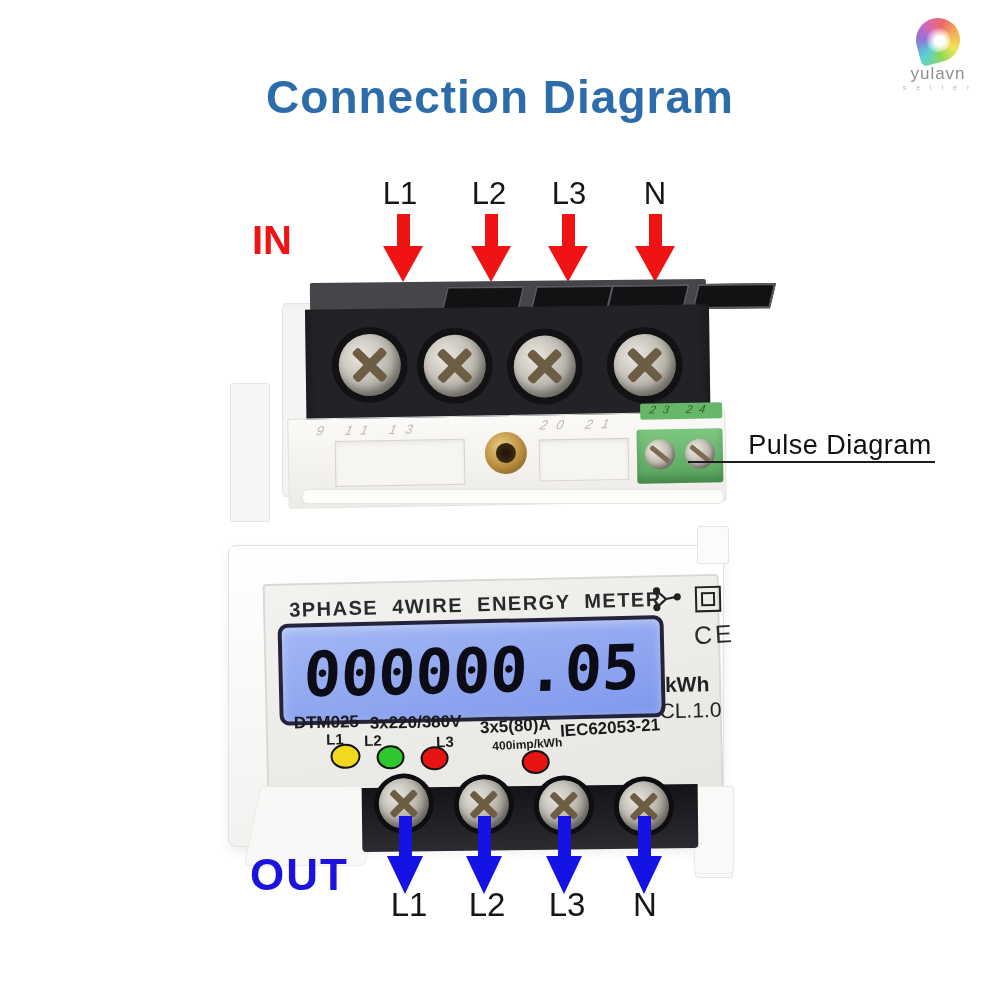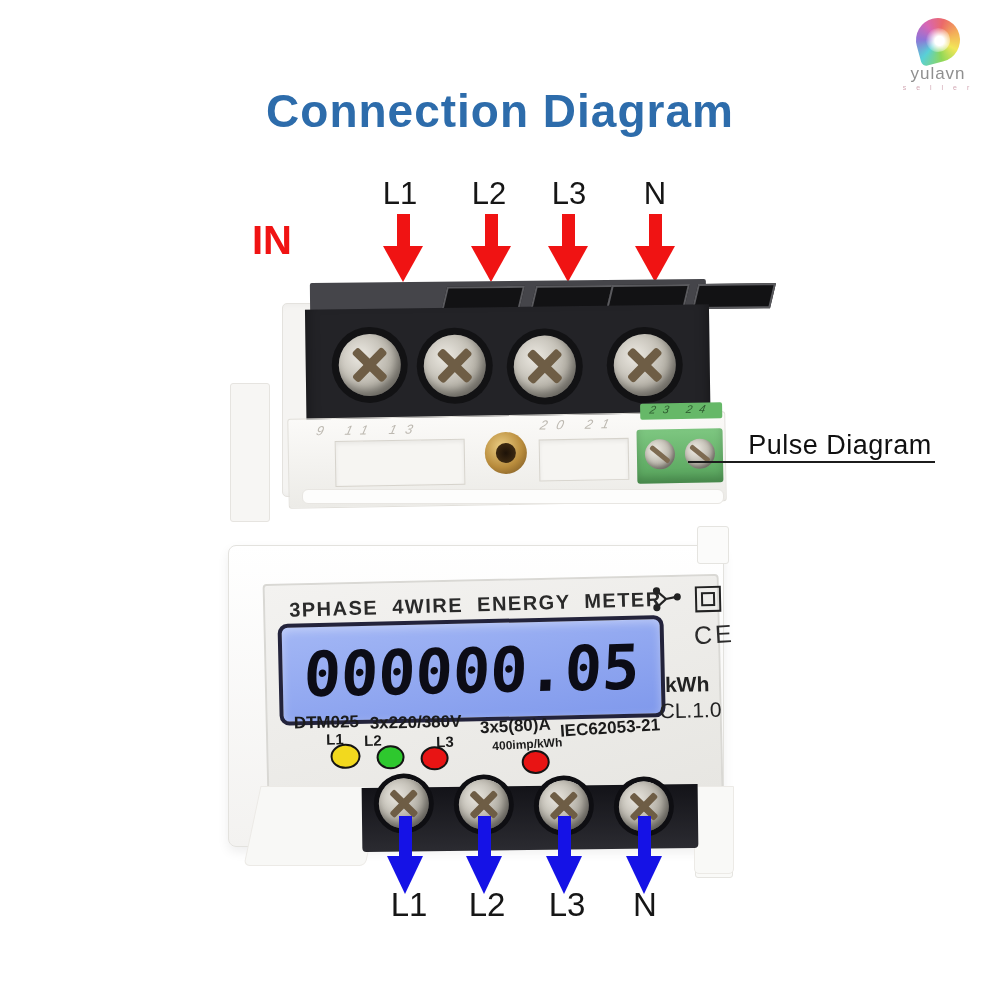--- a/index.html
+++ b/index.html
@@ -10,21 +10,21 @@
   .logo{position:absolute;top:18px;right:12px;width:100px;text-align:center;}
   .logo-mark{width:44px;height:44px;margin:0 auto;border-radius:50% 50% 50% 12%;
              background:conic-gradient(from 30deg,#e85050,#f2a03c,#f0e23c,#7cd13c,#3cc8d1,#7c5cd1,#d14ca8,#e85050);
              opacity:.85;position:relative;transform:rotate(-15deg);}
   .logo-mark::after{content:"";position:absolute;inset:10px;border-radius:50%;
              background:radial-gradient(circle at 55% 55%, #ffffff 25%, rgba(255,255,255,0) 75%);}
   .logo-name{margin-top:2px;font-size:17px;color:#8f8f8f;letter-spacing:1px;}
   .logo-tag{font-size:7px;color:#d2a8b4;letter-spacing:4px;}
 
   
-  .title{position:absolute;top:84px;left:0;width:100%;text-align:center;
+  .title{position:absolute;top:70px;left:0;width:100%;text-align:center;
          font-size:46px;font-weight:bold;letter-spacing:1px;color:#2d6cab;}
 
   
   .in-label{position:absolute;left:252px;top:218px;font-size:40px;font-weight:600;color:#f01313;}
   .out-label{position:absolute;left:250px;top:850px;font-size:44px;font-weight:600;color:#1b12dd;letter-spacing:2px;}
 
   .term-label{position:absolute;font-size:31px;color:#161616;transform:translateX(-50%);white-space:nowrap;}
   .term-label.top{top:176px;}
   .term-label.bottom{top:886px;font-size:33px;}
 
@@ -261,20 +261,21 @@
 
   <div class="foot-left"></div>
   <div class="foot-right"></div>
   <div class="b-strip">
     <div class="bscrew" style="left:42px;top:16px"></div>
     <div class="bscrew" style="left:122px;top:18px"></div>
     <div class="bscrew" style="left:202px;top:20px"></div>
     <div class="bscrew" style="left:282px;top:22px"></div>
   </div>
 
+  <div class="out-label">OUT</div>
 
   <div class="arrow blue" style="left:405px">
       <div class="shaft"></div>
       <div class="head"></div>
     </div>
   <div class="arrow blue" style="left:484px">
       <div class="shaft"></div>
       <div class="head"></div>
     </div>
   <div class="arrow blue" style="left:564px">

